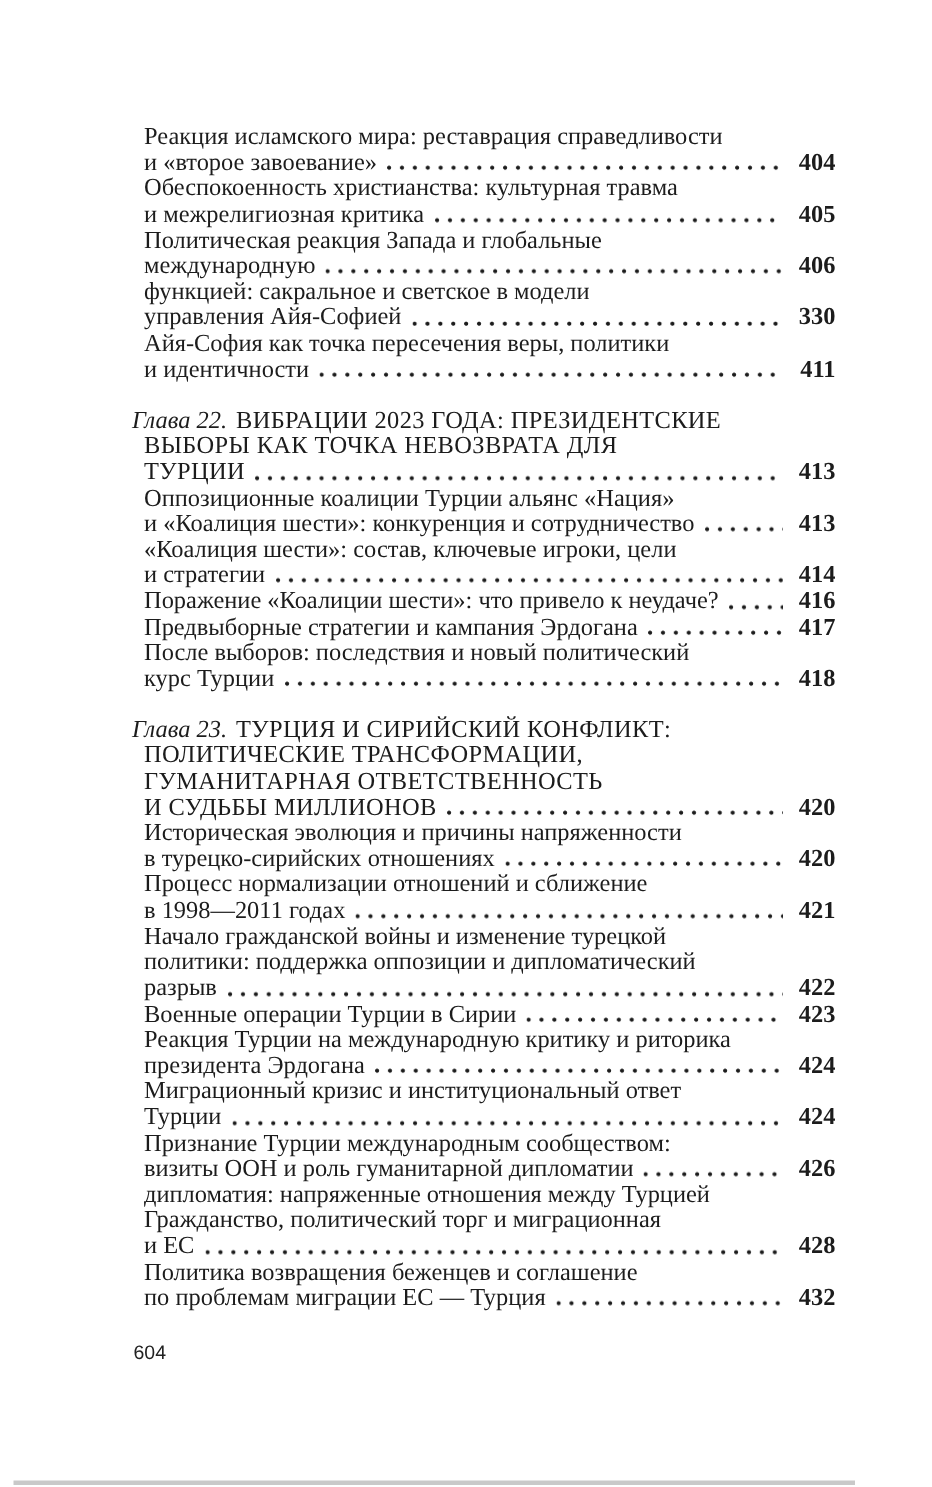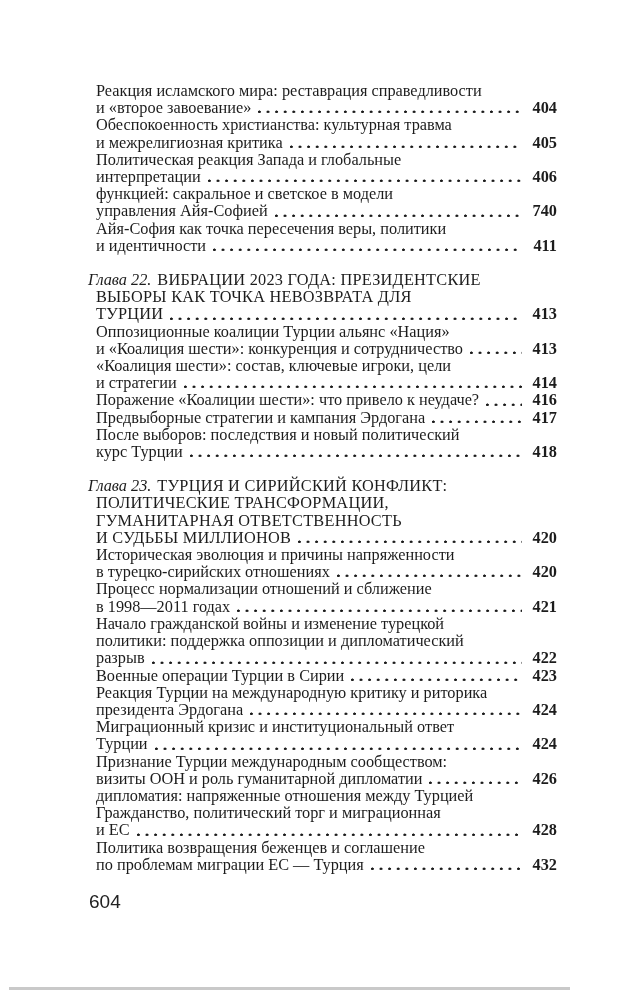--- a/index.html
+++ b/index.html
@@ -60,21 +60,21 @@
     font-size: 16.3px;
     text-align: right;
     min-width: 27px;
     font-weight: bold;
   }
   .footer {
     position: absolute;
     left: 89px;
     top: 891px;
     font-family: "Liberation Sans", "DejaVu Sans", sans-serif;
-    font-size: 19px;
+    font-size: 13px;
     line-height: 22px;
     color: #222222;
   }
   .bottom-edge {
     position: absolute;
     left: 9px;
     right: 9px;
     bottom: 1px;
     height: 3px;
     background: #c9c9c9;
@@ -97,31 +97,31 @@
         <div class="toc-line first"><span class="line-text">Обеспокоенность христианства: культурная травма</span></div>
         <div class="toc-line last">
           <span class="line-text">и межрелигиозная критика</span>
           <span class="leader"></span>
           <span class="pageno">405</span>
         </div>
       </div>
       <div class="toc-block entry">
         <div class="toc-line first"><span class="line-text">Политическая реакция Запада и глобальные</span></div>
         <div class="toc-line last">
-          <span class="line-text">интерпретации</span>
+          <span class="line-text">международную</span>
           <span class="leader"></span>
           <span class="pageno">406</span>
         </div>
       </div>
       <div class="toc-block entry">
         <div class="toc-line"><span class="line-text">функцией: сакральное и светское в модели</span></div>
         <div class="toc-line last">
           <span class="line-text">управления Айя-Софией</span>
           <span class="leader"></span>
-          <span class="pageno">740</span>
+          <span class="pageno">330</span>
         </div>
       </div>
       <div class="toc-block entry">
         <div class="toc-line first"><span class="line-text">Айя-София как точка пересечения веры, политики</span></div>
         <div class="toc-line last">
           <span class="line-text">и идентичности</span>
           <span class="leader"></span>
           <span class="pageno">411</span>
         </div>
       </div>

